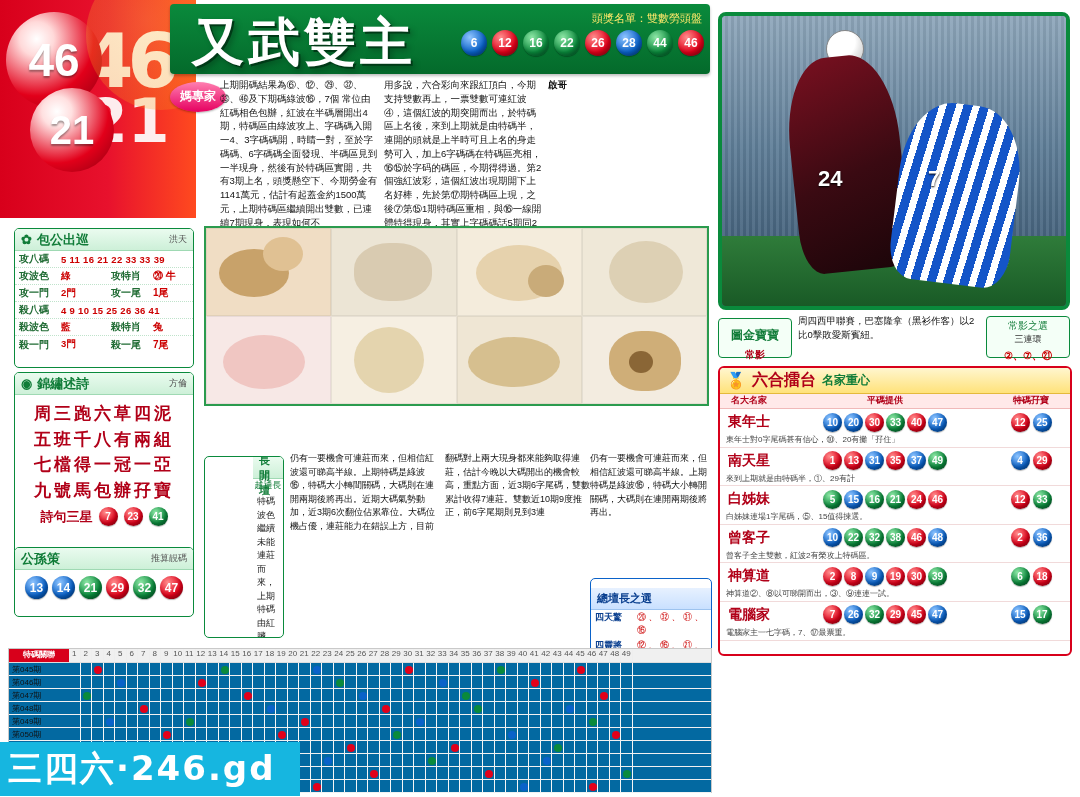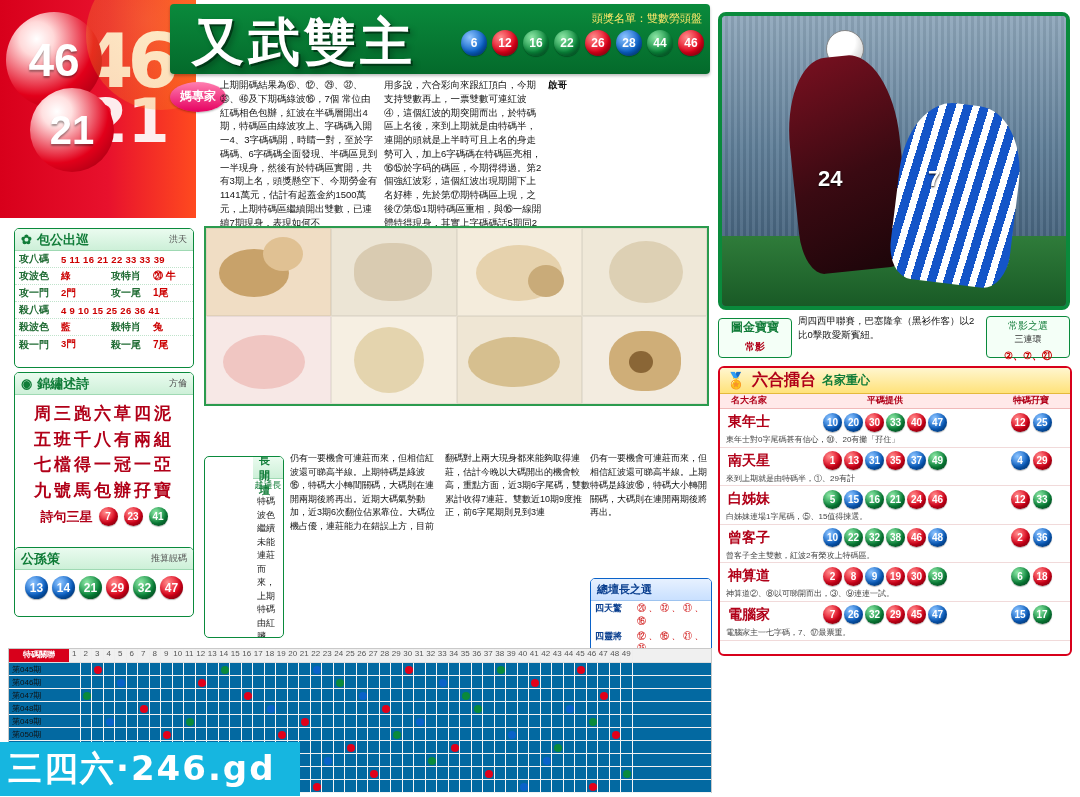--- a/index.html
+++ b/index.html
@@ -248,21 +248,21 @@
     border:1px solid #888;
   }
   .pnum { position:absolute; color:#fff; font-weight:bold; font-size:22px; text-shadow:0 1px 2px #000; }
 
   .photo-caption {
     position:absolute; left:718px; top:314px; width:352px; height:46px;
   }
   .pc-tagbox {
     position:absolute; left:0; top:4px; width:74px; height:40px;
     border:1px solid #0a8a3c; border-radius:4px; background:#f4fff7;
-    text-align:center; font-size:12px; color:#107c38; font-weight:bold; padding-top:0;
+    text-align:center; font-size:12px; color:#107c38; font-weight:bold; padding-top:8px;
   }
   .pc-text {
     position:absolute; left:80px; top:0; width:182px; font-size:9.5px; line-height:1.5; color:#111;
   }
   .pc-right {
     position:absolute; left:268px; top:2px; width:84px; height:42px;
     border:1px solid #0a8a3c; border-radius:4px; background:#f4fff7;
     font-size:10px; color:#107c38; text-align:center; padding-top:2px;
   }
   .pc-right .nums { color:#c00; font-size:10px; font-weight:bold; margin-top:3px;}
@@ -445,21 +445,21 @@
       <span>道長開壇</span>
     </div>
     <div style="text-align:center;font-size:9px;color:#107c38;">越通長</div>
     <div class="dz-body">特碼波色繼續未能連莊而來，上期特碼由紅臟錄，之後上期藍球綠、紅與個波色輪流換正、綠、紅票就的搬路至止已完成兩個循環，按路推算於藍，今後轉開紅波機會頗高。雖然綠波是近況最佳波色，但特碼波色走勢正處於黑熊模式，綠波繼然停留在048、049期替續連莊，今期還是要面對不小阻力，繼第051期後，藍波再一次跡膠膠珠，上期6個半碼區位值、綠再色成分、特碼區位則出綠波做？這波近況不錯、而且特碼破期，藍波也應由下。由此看來，紅波依舊出現的機會率弱，綠波</div>
   </div>
 
   <div class="mid-text">仍有一要機會可連莊而來，但相信紅波還可睇高半線。上期特碼是綠波⑯，特碼大小轉間關碼，大碼則在連開兩期後將再出。近期大碼氣勢動加，近3期6次翻位佔累靠位。大碼位機占優，連莊能力在錯誤上方，目前翻碼對上兩大現身都來能夠取得連莊，估計今晚以大碼開出的機會較高，重點方面，近3期6字尾碼，雙數累計收得7連莊。雙數近10期9度推正，前6字尾期則見到3連</div>
   <div class="right-text">仍有一要機會可連莊而來，但相信紅波還可睇高半線。上期特碼是綠波⑯，特碼大小轉開關碼，大碼則在連開兩期後將再出。</div>
 
   <div class="card" id="c-zongtan">
-    <div class="card-head" style="font-size:11px;">
+    <div class="card-head" style="font-size:11px;margin-top:9px;">
       <span>總壇長之選</span>
     </div>
     <div class="zt-row">
       <span class="zt-name">四天驚</span>
       <span class="zt-nums">⑳ 、 ㉜ 、 ㉛ 、 ⑯</span>
     </div>
     <div class="zt-row">
       <span class="zt-name">四靈將</span>
       <span class="zt-nums">⑫ 、 ⑯ 、 ㉑ 、 ㉟</span>
     </div>

